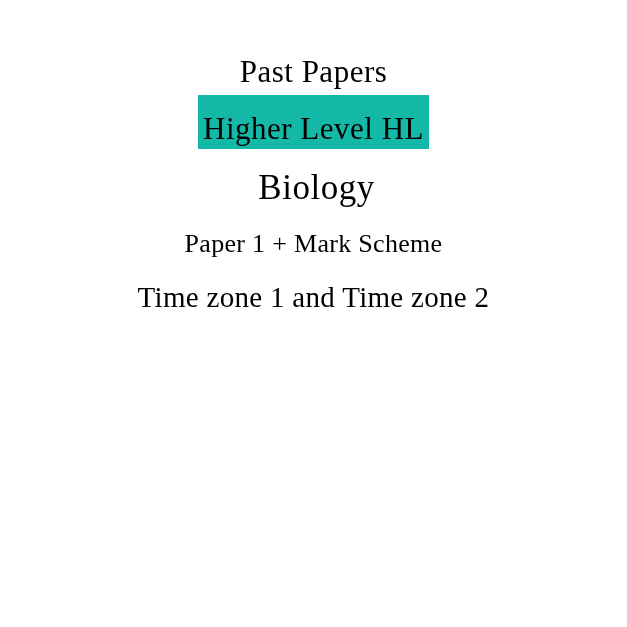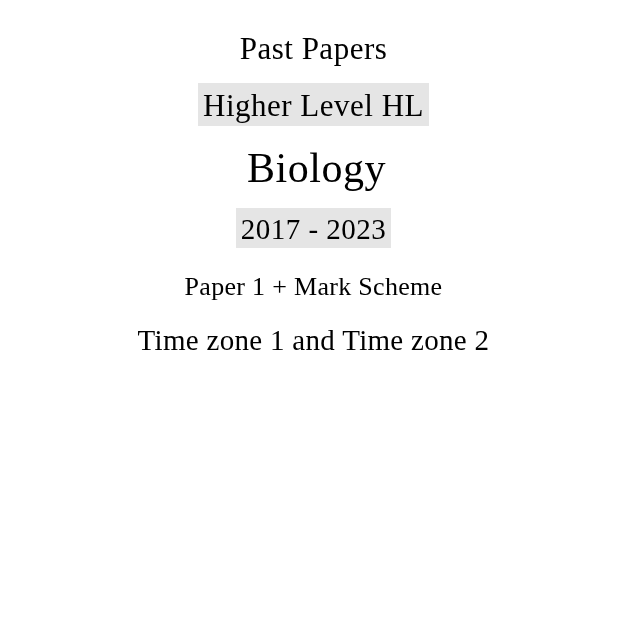--- a/index.html
+++ b/index.html
@@ -23,48 +23,48 @@
     align-items: center;
     padding-top: 30px;
   }
   .line {
     text-align: center;
     white-space: nowrap;
     line-height: 1.0;
   }
   .title {
     font-size: 31px;
-    margin-top: 3px;
+    margin-top: 26px;
     margin-bottom: 26px;
     letter-spacing: 0.5px;
   }
   .level {
     font-size: 31px;
     margin-bottom: 26px;
     letter-spacing: 0.5px;
   }
   .subject {
-    font-size: 42px;
+    font-size: 35px;
     margin-bottom: 26px;
     letter-spacing: 0.5px;
     margin-left: 6px;
   }
   .session {
     font-size: 31px;
     margin-bottom: 26px;
     letter-spacing: 0.5px;
   }
   .years {
     font-size: 29px;
     margin-bottom: 30px;
     letter-spacing: 0.5px;
   }
   .highlight {
-    background: #e5e5e5;
-    padding: 5px 5px 3px 5px;
+    background: #14b8a6;
+    padding: 16px 5px 3px 5px;
   }
   .paper {
     font-size: 26px;
     margin-bottom: 22px;
     letter-spacing: 0.3px;
   }
   .timezones {
     font-size: 29px;
     margin-top: 4px;
     letter-spacing: 0.3px;
@@ -77,21 +77,18 @@
 
   <div class="line title">Past Papers</div>
 
   <div class="line level">
     <span class="highlight">Higher Level HL</span>
   </div>
 
   <div class="line subject">Biology</div>
 
 
-  <div class="line years">
-    <span class="highlight">2017 - 2023</span>
-  </div>
 
   <div class="line paper">Paper 1 + Mark Scheme</div>
 
   <div class="line timezones">Time zone 1 and Time zone 2</div>
 
 </div>
 
 </body></html>

